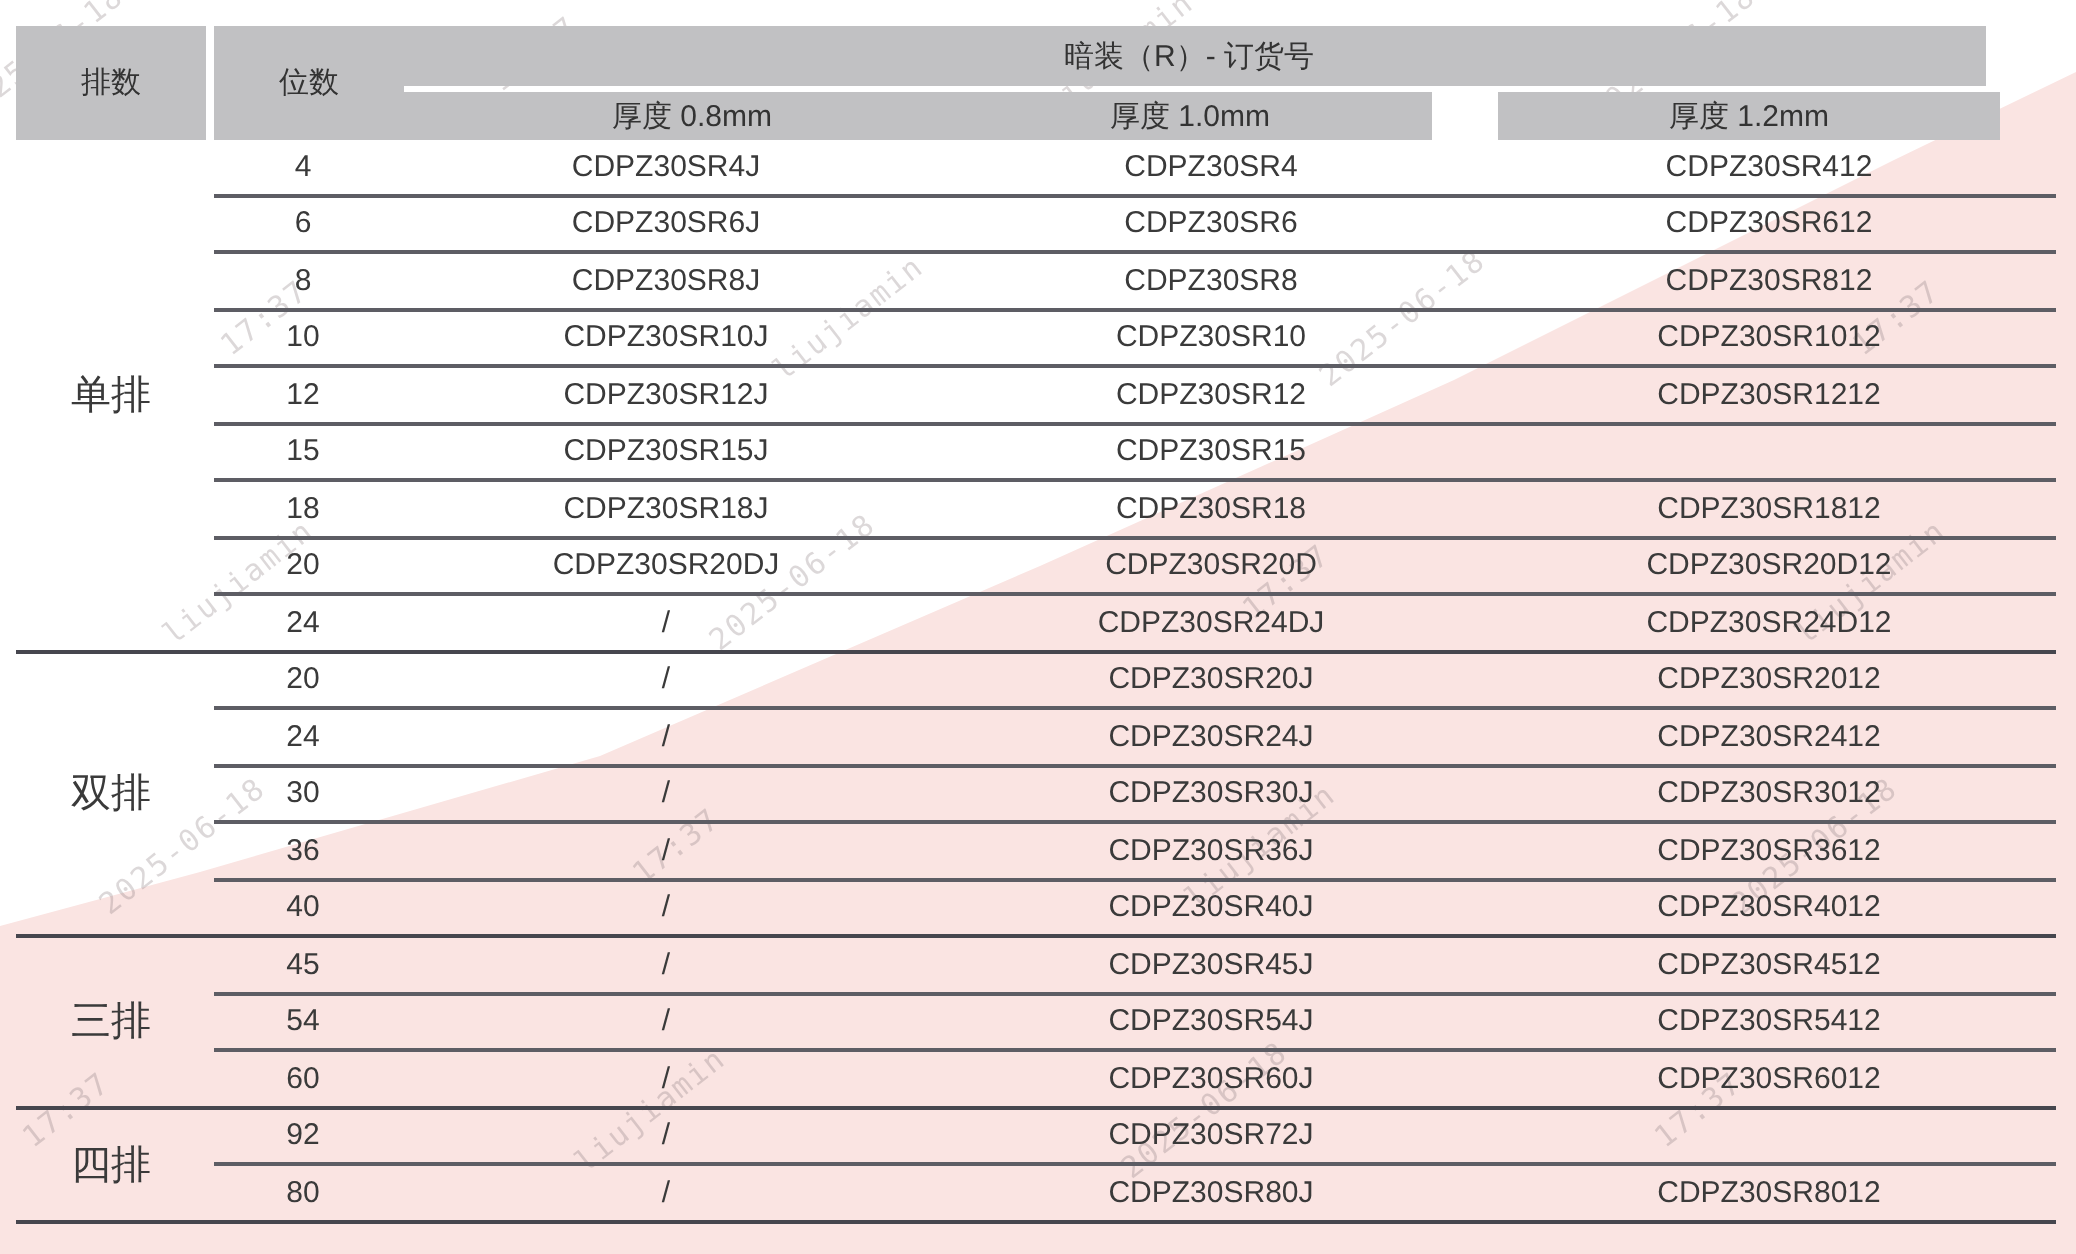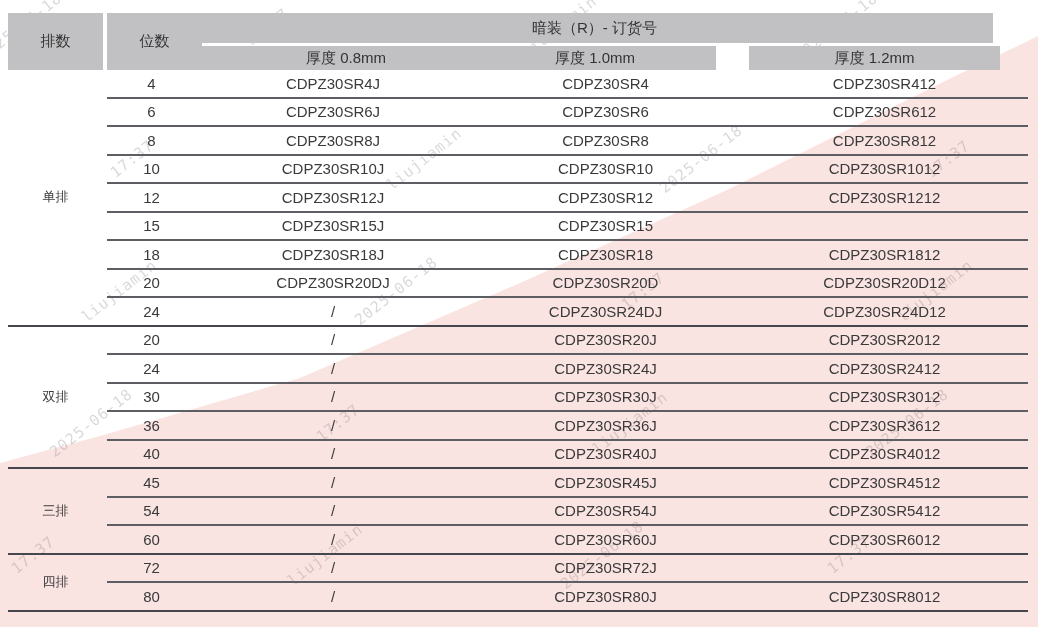--- a/index.html
+++ b/index.html
@@ -52,21 +52,21 @@
   #h-t12   { left: 741px; top: 33px; width: 251px; height: 24px; }
 
   #tbody { margin-top: 0; }
   .group {
     display: flex;
     border-bottom: 2px solid var(--group-line, #46464e);
   }
   .group-label {
     width: 95px; margin-right: 4px;
     display: flex; align-items: center; justify-content: center;
-    font-size: 13px;
+    font-size: 20px;
   }
   .group-rows { flex: 1; }
   .row {
     display: flex;
     height: 26.5px;
     align-items: center;
     border-bottom: 2px solid var(--row-line, #5d5d64);
   }
   .row:last-child { border-bottom: none; }
   .cell {
@@ -230,21 +230,21 @@
             <div class="cell t08">/</div>
             <div class="cell t10">CDPZ30SR60J</div>
             <div class="cell t12">CDPZ30SR6012</div>
           </div>
         </div>
       </div>
       <div class="group">
         <div class="group-label">四排</div>
         <div class="group-rows">
           <div class="row">
-            <div class="cell pos">72</div>
+            <div class="cell pos">92</div>
             <div class="cell t08">/</div>
             <div class="cell t10">CDPZ30SR72J</div>
           </div>
           <div class="row">
             <div class="cell pos">80</div>
             <div class="cell t08">/</div>
             <div class="cell t10">CDPZ30SR80J</div>
             <div class="cell t12">CDPZ30SR8012</div>
           </div>
         </div>

